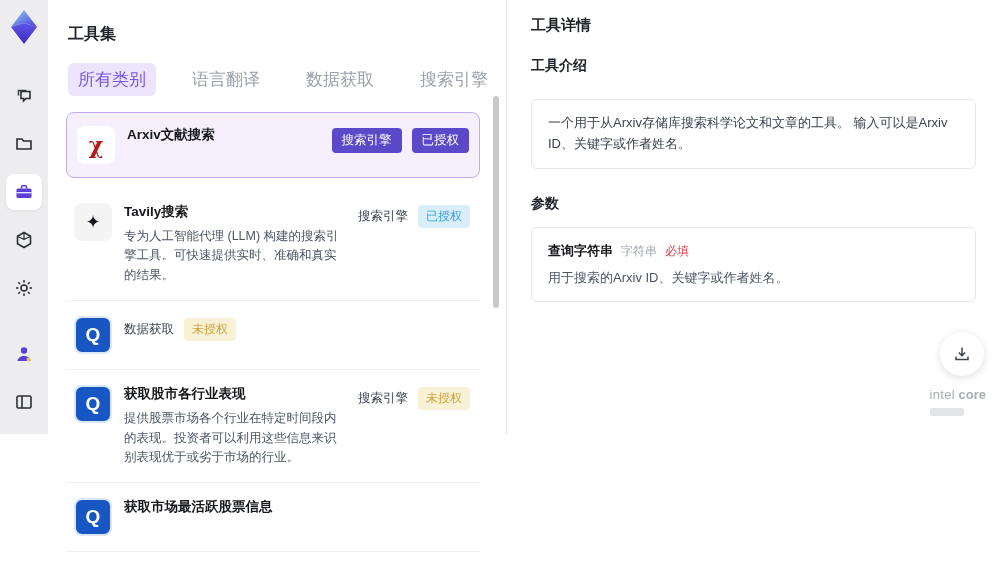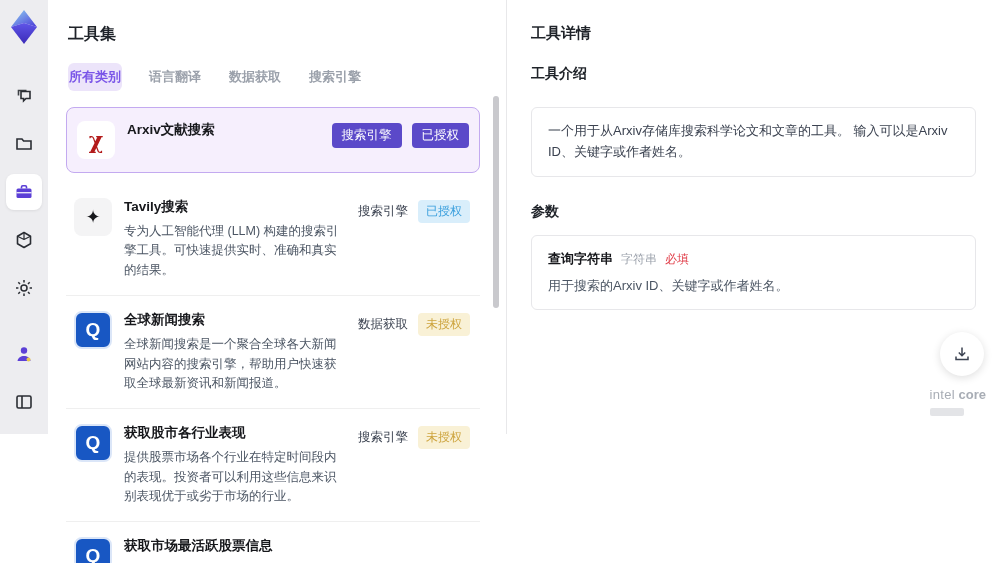--- a/index.html
+++ b/index.html
@@ -15,21 +15,21 @@
   .rail-btn { width:36px; height:36px; border-radius:8px; display:flex; align-items:center;
     justify-content:center; margin-bottom:12px; cursor:pointer; }
   .rail-btn.active { background:#fff; box-shadow:0 1px 3px rgba(0,0,0,.08); }
   .rail-spacer { flex:1; }
   .rail svg { display:block; }
 
   
   .list-panel { width:458px; flex-shrink:0; position:relative; padding:20px 26px 0 18px; }
   .list-title { font-size:16px; font-weight:bold; margin:4px 0 18px 2px; }
   .tabs { display:flex; align-items:center; gap:26px; margin:0 0 16px 2px; }
-  .tab { font-size:13px; color:#9ba1ab; cursor:pointer; padding:5px 1px; border-radius:6px; white-space:nowrap;font-weight:bold; }
+  .tab { font-size:17px; color:#9ba1ab; cursor:pointer; padding:5px 10px; border-radius:6px; white-space:nowrap; }
   .tab.active { background:#ece4fa; color:#7a55e8; }
 
   .tool-row { display:flex; align-items:flex-start; gap:12px; padding:15px 10px 15px 8px;
     border-bottom:1px solid #efefef; cursor:pointer; }
   .tool-row.selected { background:#f6effd; border:1px solid #c3aaf0; border-radius:8px;
     margin-bottom:10px; padding:13px 10px; }
   .tool-icon { width:38px; height:38px; border-radius:8px; flex-shrink:0; display:flex;
     align-items:center; justify-content:center; font-weight:bold; }
   .icon-arxiv { background:#fff; color:#b31b1b; font-size:22px; font-family:"DejaVu Serif",serif; }
   .icon-star { background:#f4f4f5; color:#17181c; font-size:18px; }
@@ -42,21 +42,21 @@
   .auth { font-size:12px; padding:3px 8px; border-radius:4px; white-space:nowrap; }
   .auth.ok { background:#d9eefb; color:#3a9fdd; }
   .auth.no { background:#f9f1d6; color:#cda43e; }
   .tool-row.selected .cat, .tool-row.selected .auth { background:#5b49c9; color:#fff;
     font-size:12.5px; padding:4px 10px; border-radius:4px; }
 
   .scrollbar { position:absolute; right:7px; top:96px; width:6px; height:212px;
     background:#c9c9cd; border-radius:3px; cursor:pointer; }
 
   
-  .detail-panel { flex:1; border-left:1px solid #e8e8ea; padding:20px 24px; }
+  .detail-panel { flex:1; border-left:1px solid #e8e8ea; padding:12px 24px; }
   .detail-title { font-size:15px; font-weight:bold; margin:4px 0 22px; }
   .section-h { font-size:14px; font-weight:bold; margin-bottom:14px; }
   .intro-box { border:1px solid #e7e7ea; border-radius:6px; padding:13px 16px; font-size:13px;
     color:#3b4250; line-height:1.6; margin-bottom:26px;margin-top:24px; }
   .param-box { border:1px solid #e7e7ea; border-radius:6px; padding:14px 16px; }
   .param-head { display:flex; align-items:baseline; gap:8px; margin-bottom:9px; }
   .param-name { font-size:13px; font-weight:bold; color:#17181c; }
   .param-type { font-size:12px; color:#9ba1ab; }
   .param-req { font-size:12px; color:#e1404b; }
   .param-desc { font-size:13px; color:#4b5563; }
@@ -175,24 +175,20 @@
             <div class="tool-desc">专为人工智能代理 (LLM) 构建的搜索引擎工具。可快速提供实时、准确和真实的结果。</div>
           </div>
           <div class="tool-tags">
             <span class="cat">搜索引擎</span>
             <span class="auth ok">已授权</span>
           </div>
         </div>
 
         <div class="tool-row">
           <div class="tool-icon icon-q">Q</div>
-          <div class="tool-main">
-            <div class="tool-name">全球新闻搜索</div>
-            <div class="tool-desc">全球新闻搜索是一个聚合全球各大新闻网站内容的搜索引擎，帮助用户快速获取全球最新资讯和新闻报道。</div>
-          </div>
           <div class="tool-tags">
             <span class="cat">数据获取</span>
             <span class="auth no">未授权</span>
           </div>
         </div>
 
         <div class="tool-row">
           <div class="tool-icon icon-q">Q</div>
           <div class="tool-main">
             <div class="tool-name">获取股市各行业表现</div>

